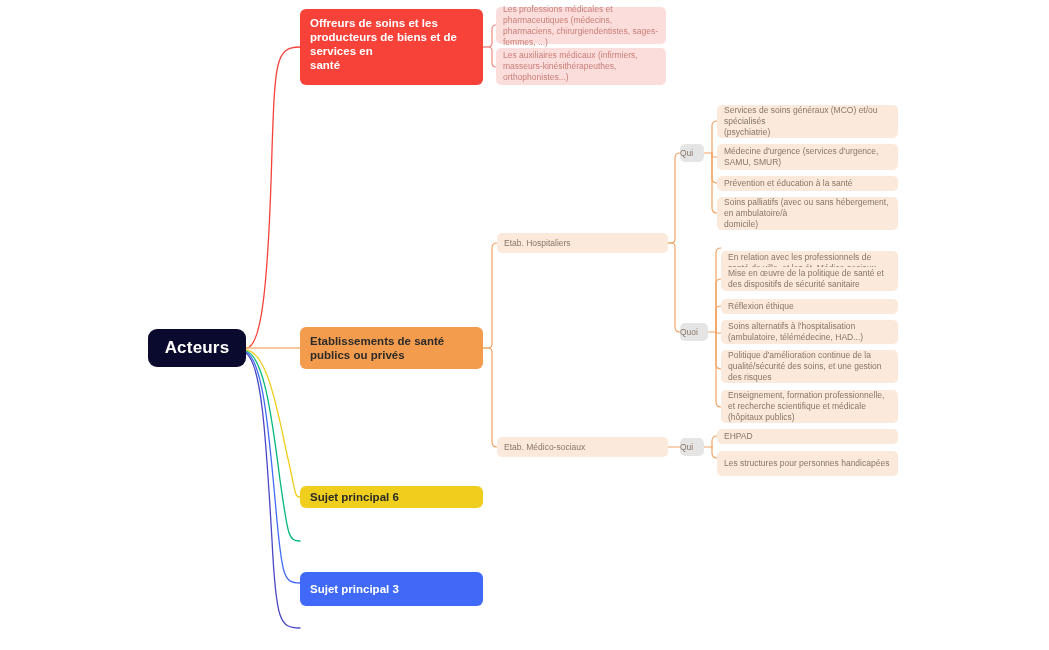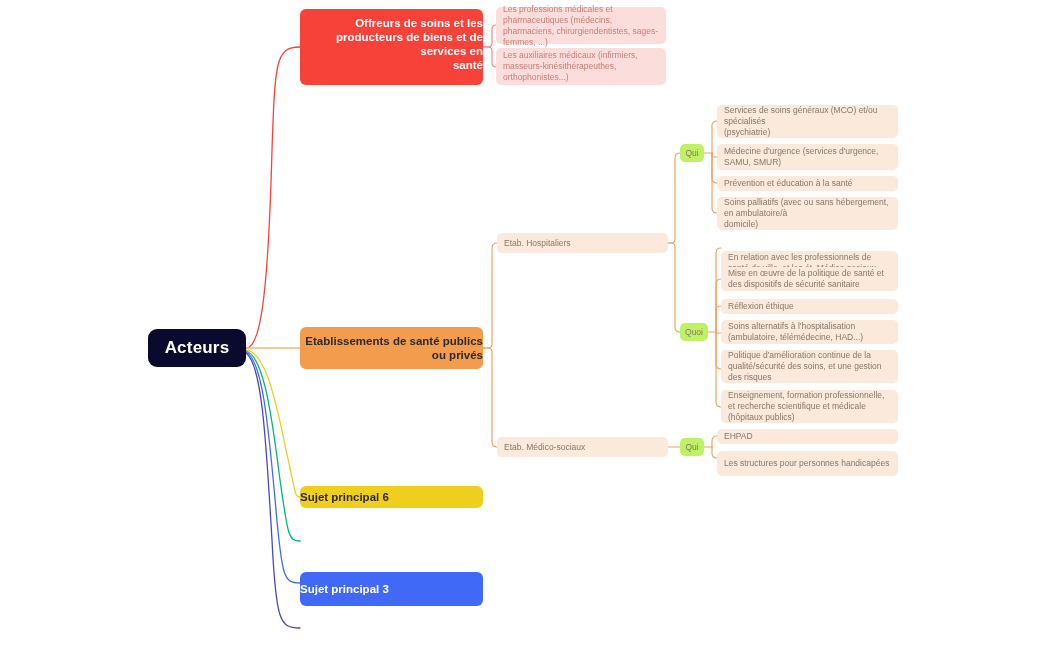--- a/index.html
+++ b/index.html
@@ -39,25 +39,24 @@
     border-radius: 9px;
     color: #ffffff;
     font-size: 17px;
     font-weight: bold;
     justify-content: center;
     letter-spacing: 0.2px;
   }
   
   .topic {
     border-radius: 6px;
-    padding: 7px 0;
+    padding: 7px 10px;
     font-size: 11.5px;
     font-weight: bold;
     line-height: 14px;
-    text-align: right;
   }
   .topic-red {
     left: 300px; top: 9px;
     width: 183px; height: 76px;
     background: #F7423A;
     color: #ffffff;
     align-items: flex-start;
   }
   .topic-orange {
     left: 300px; top: 327px;
@@ -107,25 +106,24 @@
     border-radius: 5px;
     font-size: 8.5px;
     line-height: 11px;
     padding: 5px 7px;
     align-items: center;
   }
   .leaf-peach.mid {
     background: #FBEADB;
   }
   .pill {
-    background: #bef264;
+    background: #e5e5e5;
     color: #8A7566;
     border-radius: 5px;
     font-size: 8.5px;
-    justify-content: center;
     align-items: center;
   }
   .txt { display: block; white-space: pre-line; }
 </style>
 </head>
 <body>
 
 <div id="canvas">
 
   <svg class="links" viewBox="0 0 1049 650">

